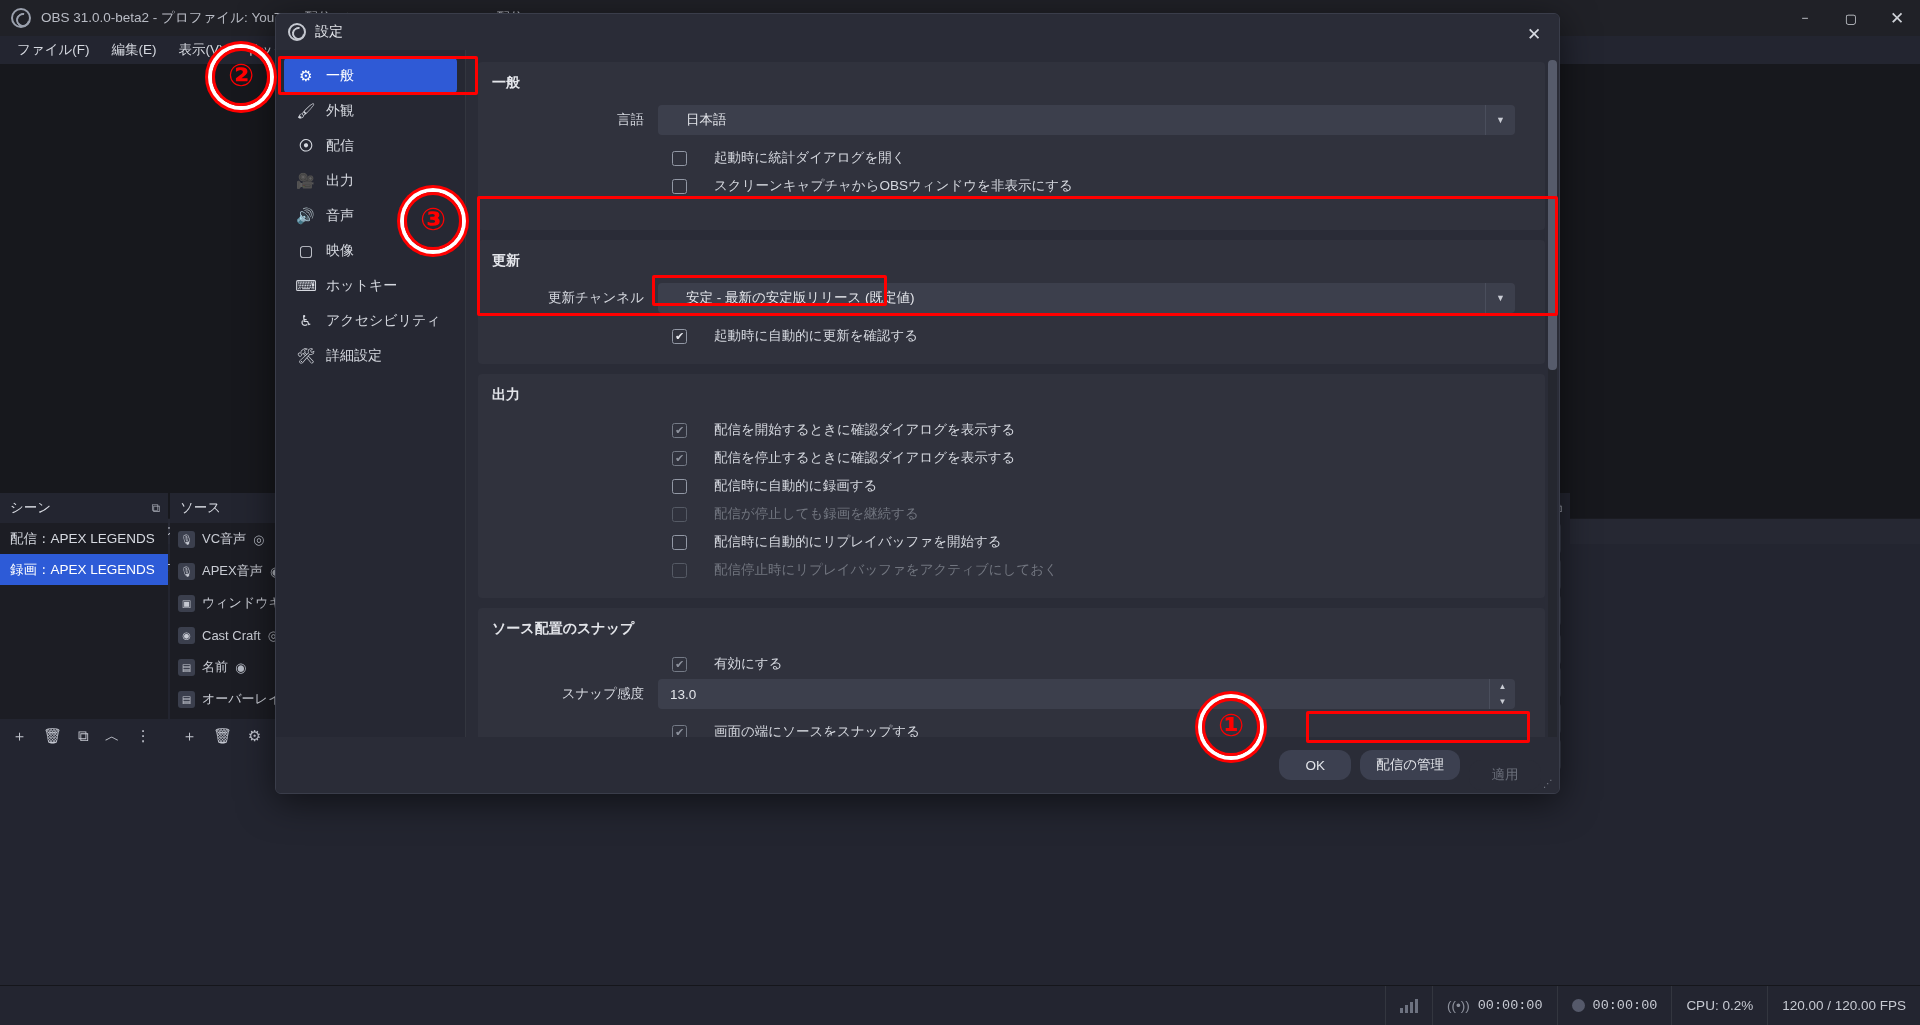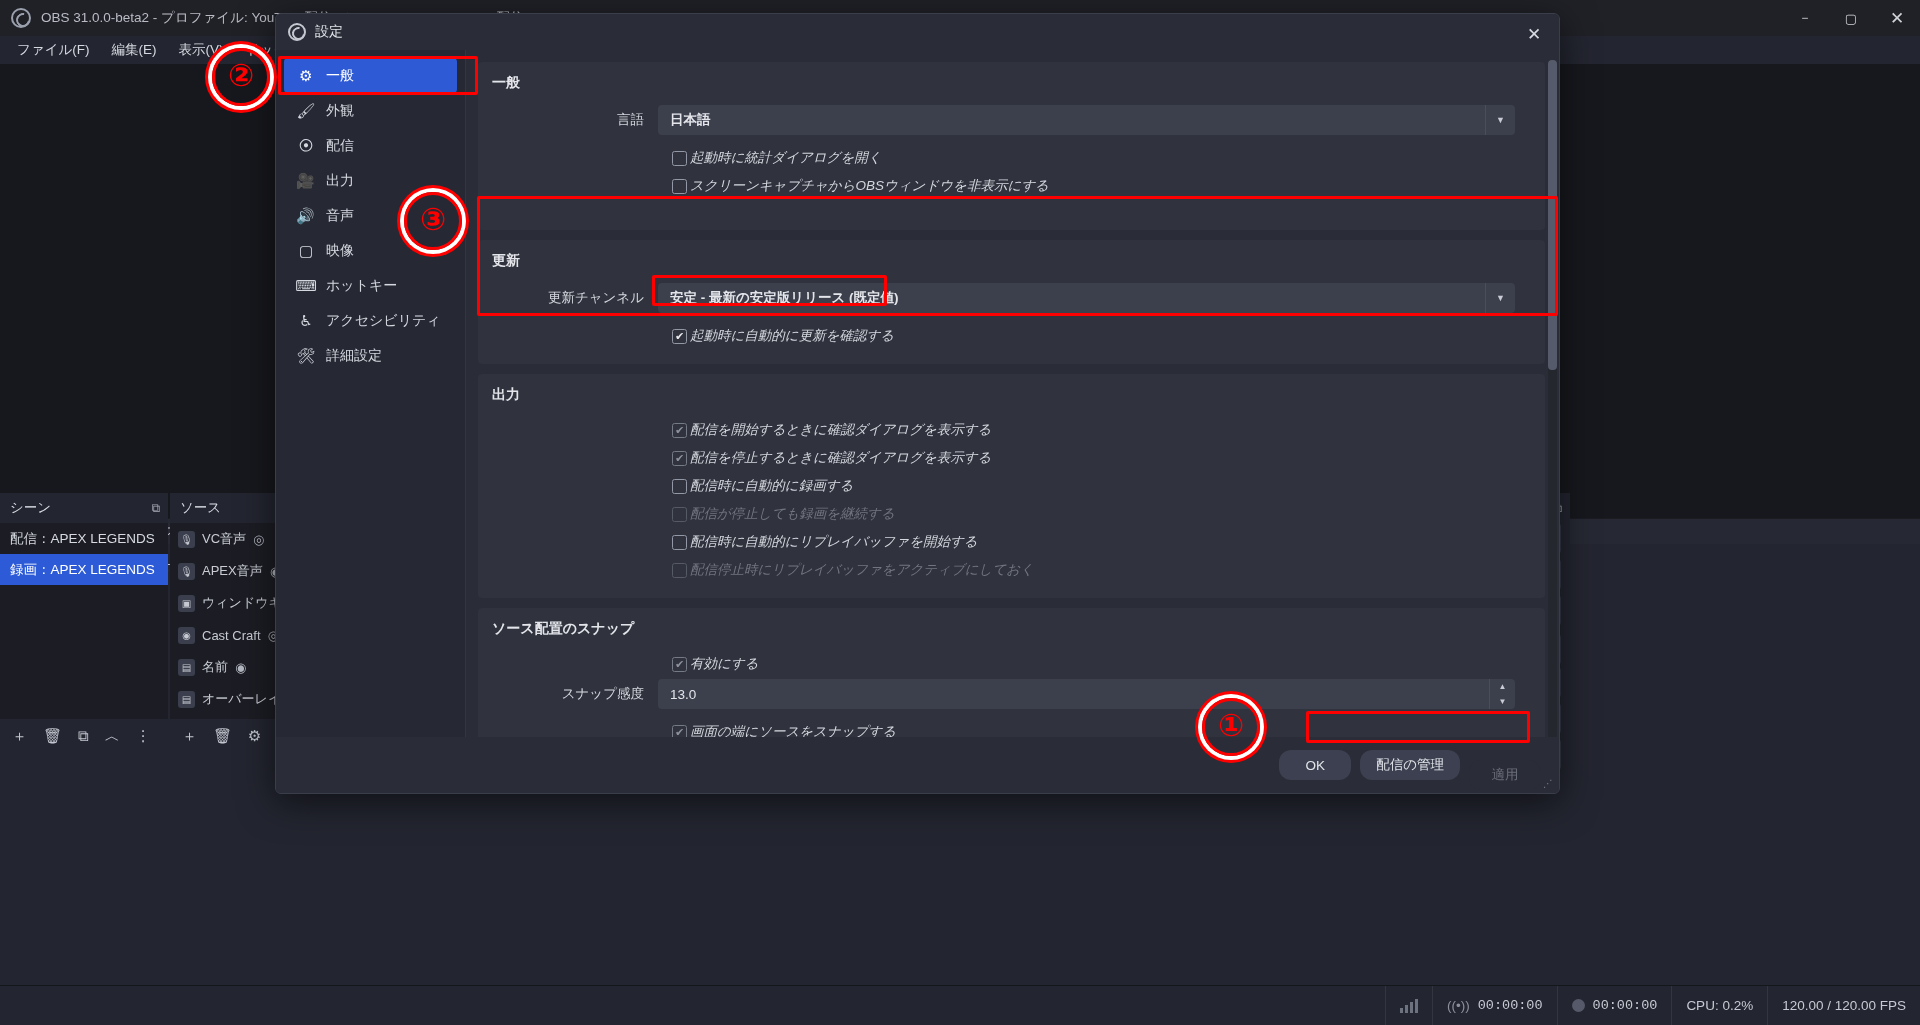--- a/index.html
+++ b/index.html
@@ -187,44 +187,43 @@
   }
   .field-row{
     display:flex; align-items:center; min-height:32px; margin-bottom:8px;
   }
   .field-label{
     width:180px; text-align:right; padding-right:14px; font-size:13.5px; color:#d4d7de;
     flex:0 0 auto;
   }
   .combo{
     flex:1; height:30px; margin-right:30px; background:#3c3f4c; border-radius:4px;
-    display:flex; align-items:center; padding-left:12px; font-size:13.5px; color:#e3e5ea;
+    display:flex; align-items:center; padding-left:28px; font-size:13.5px; color:#e3e5ea;
     position:relative;
-    font-weight:bold;
   }
   .combo .arrow{
     position:absolute; right:0; top:0; width:30px; height:30px;
     display:flex;align-items:center;justify-content:center; color:#c9ccd4; font-size:9px;
     border-left:1px solid #4a4e5c;
   }
   .spin{
     flex:1; height:30px; margin-right:30px; background:#3c3f4c; border-radius:4px;
     display:flex; align-items:center; padding-left:12px; font-size:13.5px; color:#e3e5ea;
     position:relative;
   }
   .spin .sp{
     position:absolute; right:0; top:0; width:26px;height:30px;
     display:flex;flex-direction:column; border-left:1px solid #4a4e5c;
   }
   .spin .sp span{
     flex:1; display:flex;align-items:center;justify-content:center;color:#c9ccd4;font-size:8px;
   }
   .cb-row{
-    display:flex; align-items:center; min-height:28px; padding-left:194px; gap:3px;
-    font-size:13.5px; color:#d4d7de;font-style:italic;
+    display:flex; align-items:center; min-height:28px; padding-left:194px; gap:27px;
+    font-size:13.5px; color:#d4d7de;
   }
   .cb-row.disabled{ color:#71757f; }
   .cbx{
     width:15px;height:15px;border:1.5px solid #9298a5;border-radius:2.5px;
     flex:0 0 auto; display:flex; align-items:center; justify-content:center;
     font-size:11px; color:#e6e8ed; line-height:1;
   }
   .cbx.checked::after{ content:"✔"; font-size:11px; color:#e9ebf0; }
   .cbx.checked-dim{ border-color:#747a86;}
   .cbx.checked-dim::after{ content:"✔"; font-size:11px; color:#8d929d; }

